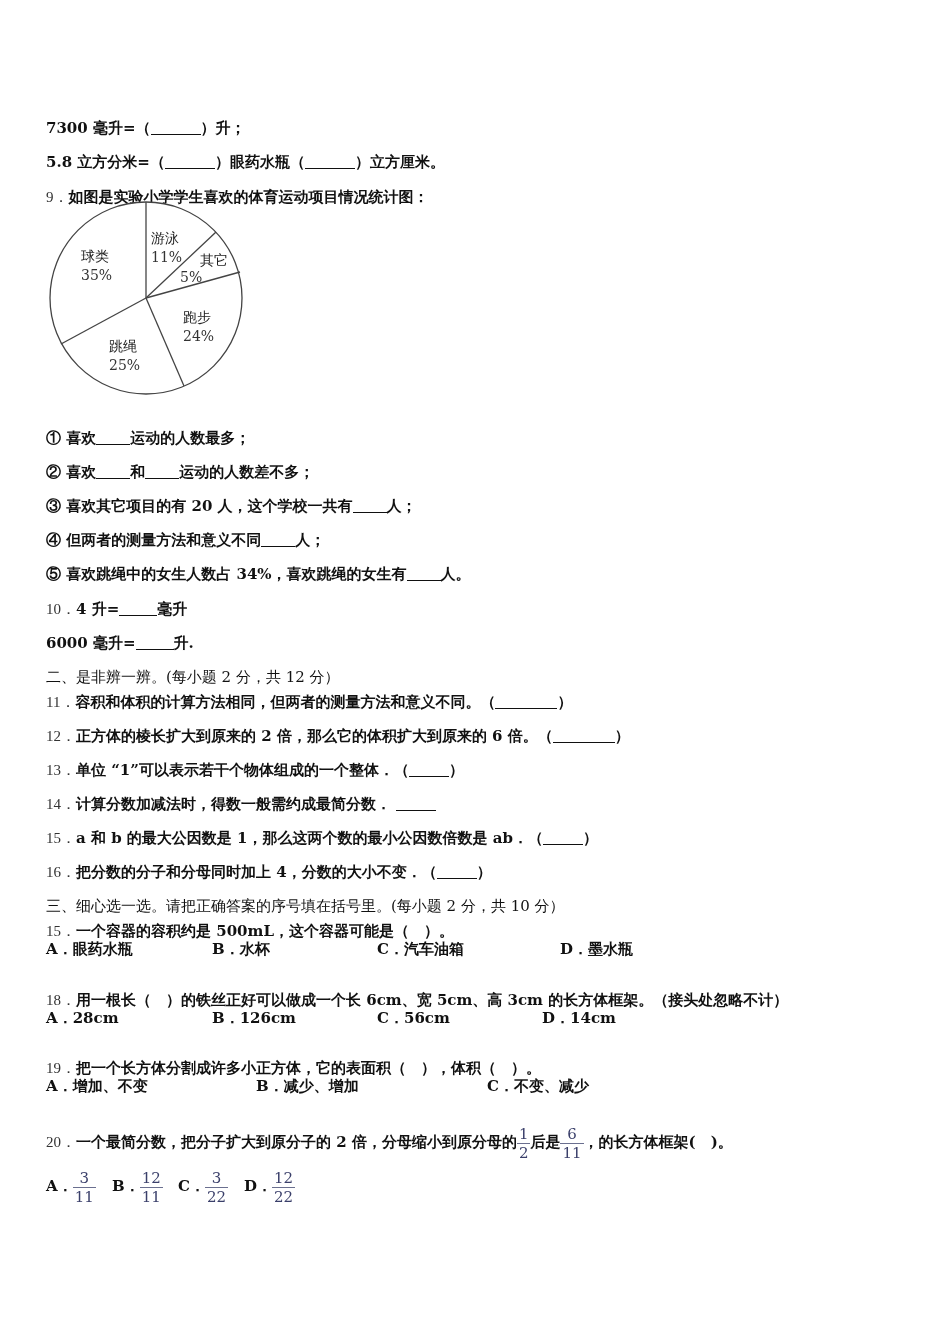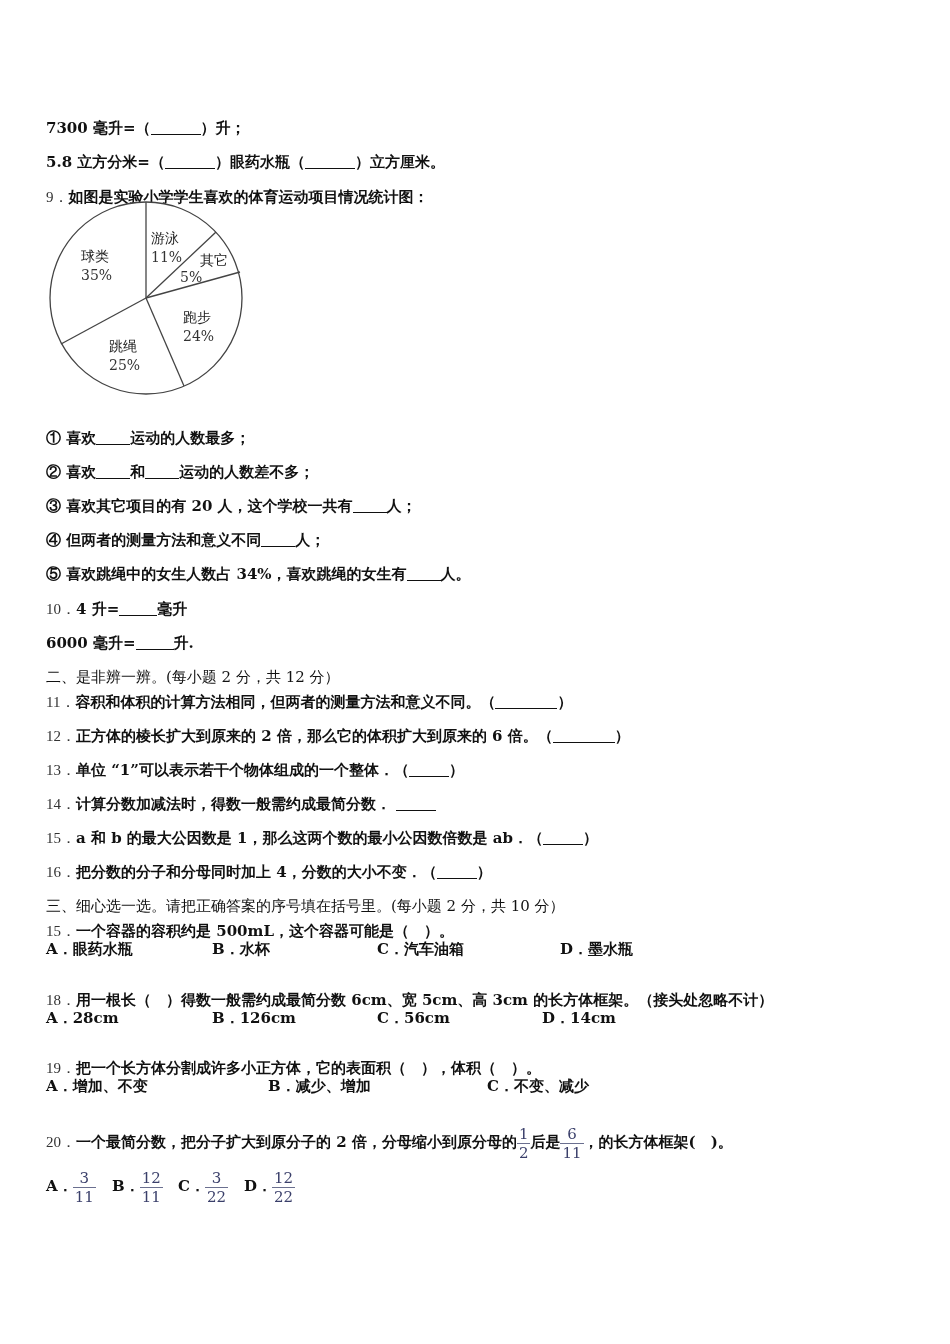--- a/index.html
+++ b/index.html
@@ -100,32 +100,32 @@
 
 <div class="line b" style="top:905px">
   <span class="qn">15．</span><span>一个容器的容积约是 500mL，这个容器可能是（　）。</span>
 </div>
 <div class="opt" style="top:939px; left:46px">A．眼药水瓶</div>
 <div class="opt" style="top:939px; left:212px">B．水杯</div>
 <div class="opt" style="top:939px; left:377px">C．汽车油箱</div>
 <div class="opt" style="top:939px; left:560px">D．墨水瓶</div>
 
 <div class="line b" style="top:974px">
-  <span class="qn">18．</span><span>用一根长（　）得数一般需约成最简分数 6cm、宽 5cm、高 3cm 的长方体框架。（接头处忽略不计）</span>
+  <span class="qn">18．</span><span>用一根长（　）的铁丝正好可以做成一个长 6cm、宽 5cm、高 3cm 的长方体框架。（接头处忽略不计）</span>
 </div>
 <div class="opt" style="top:1008px; left:46px">A．28cm</div>
 <div class="opt" style="top:1008px; left:212px">B．126cm</div>
 <div class="opt" style="top:1008px; left:377px">C．56cm</div>
 <div class="opt" style="top:1008px; left:542px">D．14cm</div>
 
 <div class="line b" style="top:1042px">
   <span class="qn">19．</span><span>把一个长方体分割成许多小正方体，它的表面积（　），体积（　）。</span>
 </div>
 <div class="opt" style="top:1076px; left:46px">A．增加、不变</div>
-<div class="opt" style="top:1076px; left:268px">B．减少、增加</div>
+<div class="opt" style="top:1076px; left:256px">B．减少、增加</div>
 <div class="opt" style="top:1076px; left:487px">C．不变、减少</div>
 
 <div class="line b" style="top:1106px; line-height:40px">
   <span class="qn">20．</span><span>一个最简分数，把分子扩大到原分子的 2 倍，分母缩小到原分母的</span><span class="frac">
       <span class="num">1</span>
       <span class="bar"></span>
       <span class="num">2</span>
     </span><span>后是</span><span class="frac">
       <span class="num">6</span>
       <span class="bar"></span>

